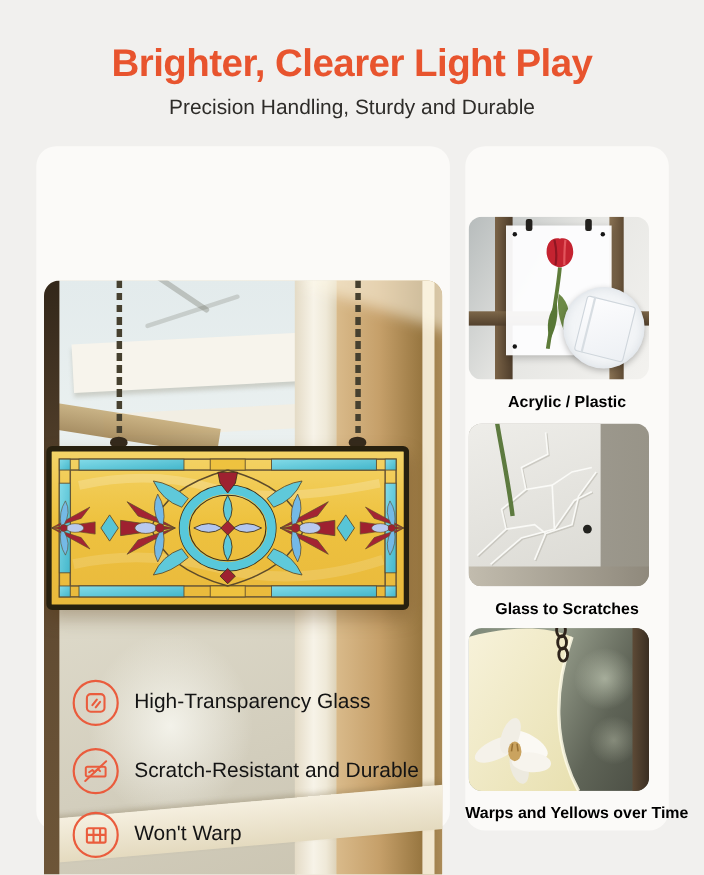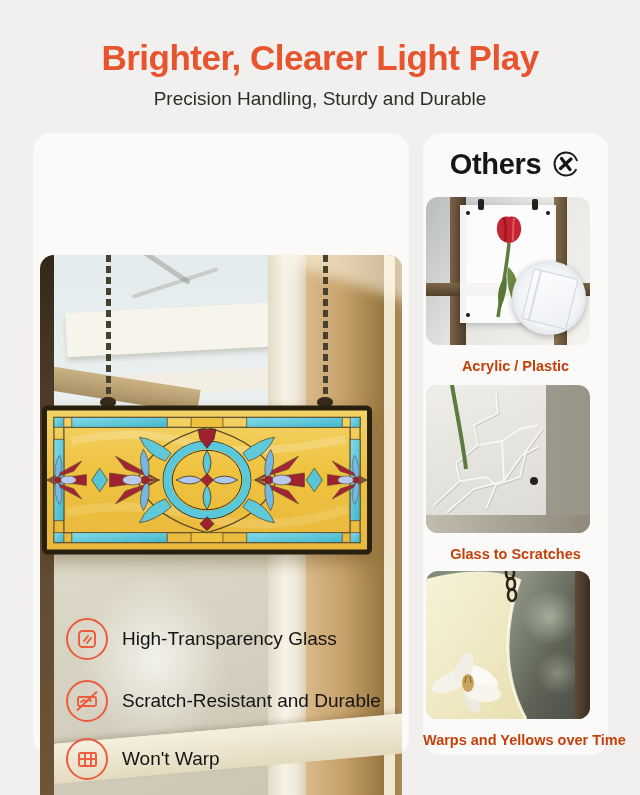--- a/index.html
+++ b/index.html
@@ -57,21 +57,21 @@
   .feat-1{top:362px;} .feat-2{top:424px;} .feat-3{top:482px;}
   .feat-icon{position:static;width:38px;height:38px;border:2.4px solid #ea5c3d;border-radius:50%;
     display:flex;align-items:center;justify-content:center;flex:0 0 auto;background:rgba(255,255,255,.06);}
   .feat-label{position:static;font-size:19px;font-weight:500;color:#141414;white-space:nowrap;}
 
   
   .fig-img{position:absolute;left:3px;width:164px;height:148px;border-radius:12px;overflow:hidden;}
   .fig-img *{position:absolute;}
   .fig1{top:64px;} .fig2{top:252px;} .fig3{top:438px;}
   .fig-caption{position:absolute;left:0;width:100%;text-align:center;
-    font-size:14.5px;font-weight:600;color:#c2410c;white-space:nowrap;}
+    font-size:14.5px;font-weight:600;color:#000000;white-space:nowrap;}
   .cap1{top:225px;} .cap2{top:413px;} .cap3{top:599px;}
 
   
   .f1-bg{left:0;top:0;width:100%;height:100%;background:linear-gradient(120deg,#b7bcbc,#e6e6e3 45%,#f3f2ef);}
   .f1-barv{left:24px;top:0;width:16px;height:100%;background:linear-gradient(90deg,#7a6347,#4e3d2b);}
   .f1-barv2{left:128px;top:0;width:13px;height:100%;background:linear-gradient(90deg,#8a7354,#5e4a33);}
   .f1-barh{left:0;top:86px;width:100%;height:13px;background:linear-gradient(180deg,#7d6749,#53412d);}
   .f1-sheet{left:34px;top:8px;width:96px;height:118px;background:rgba(253,253,254,.95);
     box-shadow:0 2px 7px rgba(0,0,0,.22);}
   .f1-clip{top:2px;width:6px;height:11px;background:#23211e;border-radius:2px;}
@@ -224,27 +224,20 @@
               <path d="M15,5 V18"></path>
               <path d="M3,11 H20"></path>
           </svg>
         </span>
         <span class="feat-label">Won't Warp</span>
       </div>
     </div>
   </div>
 
   <div class="card card-right">
-    <div class="card-header">
-      <span class="others-heading">Others</span>
-      <svg class="badge-svg" width="30" height="30" viewBox="0 0 30 30">
-        <circle cx="15" cy="15" r="11.5" fill="none" stroke="#1c1c1c" stroke-width="2" stroke-dasharray="62 12" stroke-dashoffset="-6" stroke-linecap="round"></circle>
-        <path d="M10.5,9.5 L19,20.5 M20,10 L9.5,19.5" stroke="#141414" stroke-width="3.2" stroke-linecap="round"></path>
-      </svg>
-    </div>
 
     <div class="fig-img fig1">
       <div class="f1-bg"></div>
       <div class="f1-barv"></div>
       <div class="f1-barv2"></div>
       <div class="f1-barh"></div>
       <div class="f1-sheet">
         <svg width="96" height="118" viewBox="0 0 96 118" style="left:0;top:0">
           <path d="M49,38 C47,60 42,86 38,112" stroke="#5e7c3a" stroke-width="3.5" fill="none"></path>
           <path d="M48,62 C58,70 60,84 54,98 C48,86 46,74 48,62 Z" fill="#6d8a46"></path>

